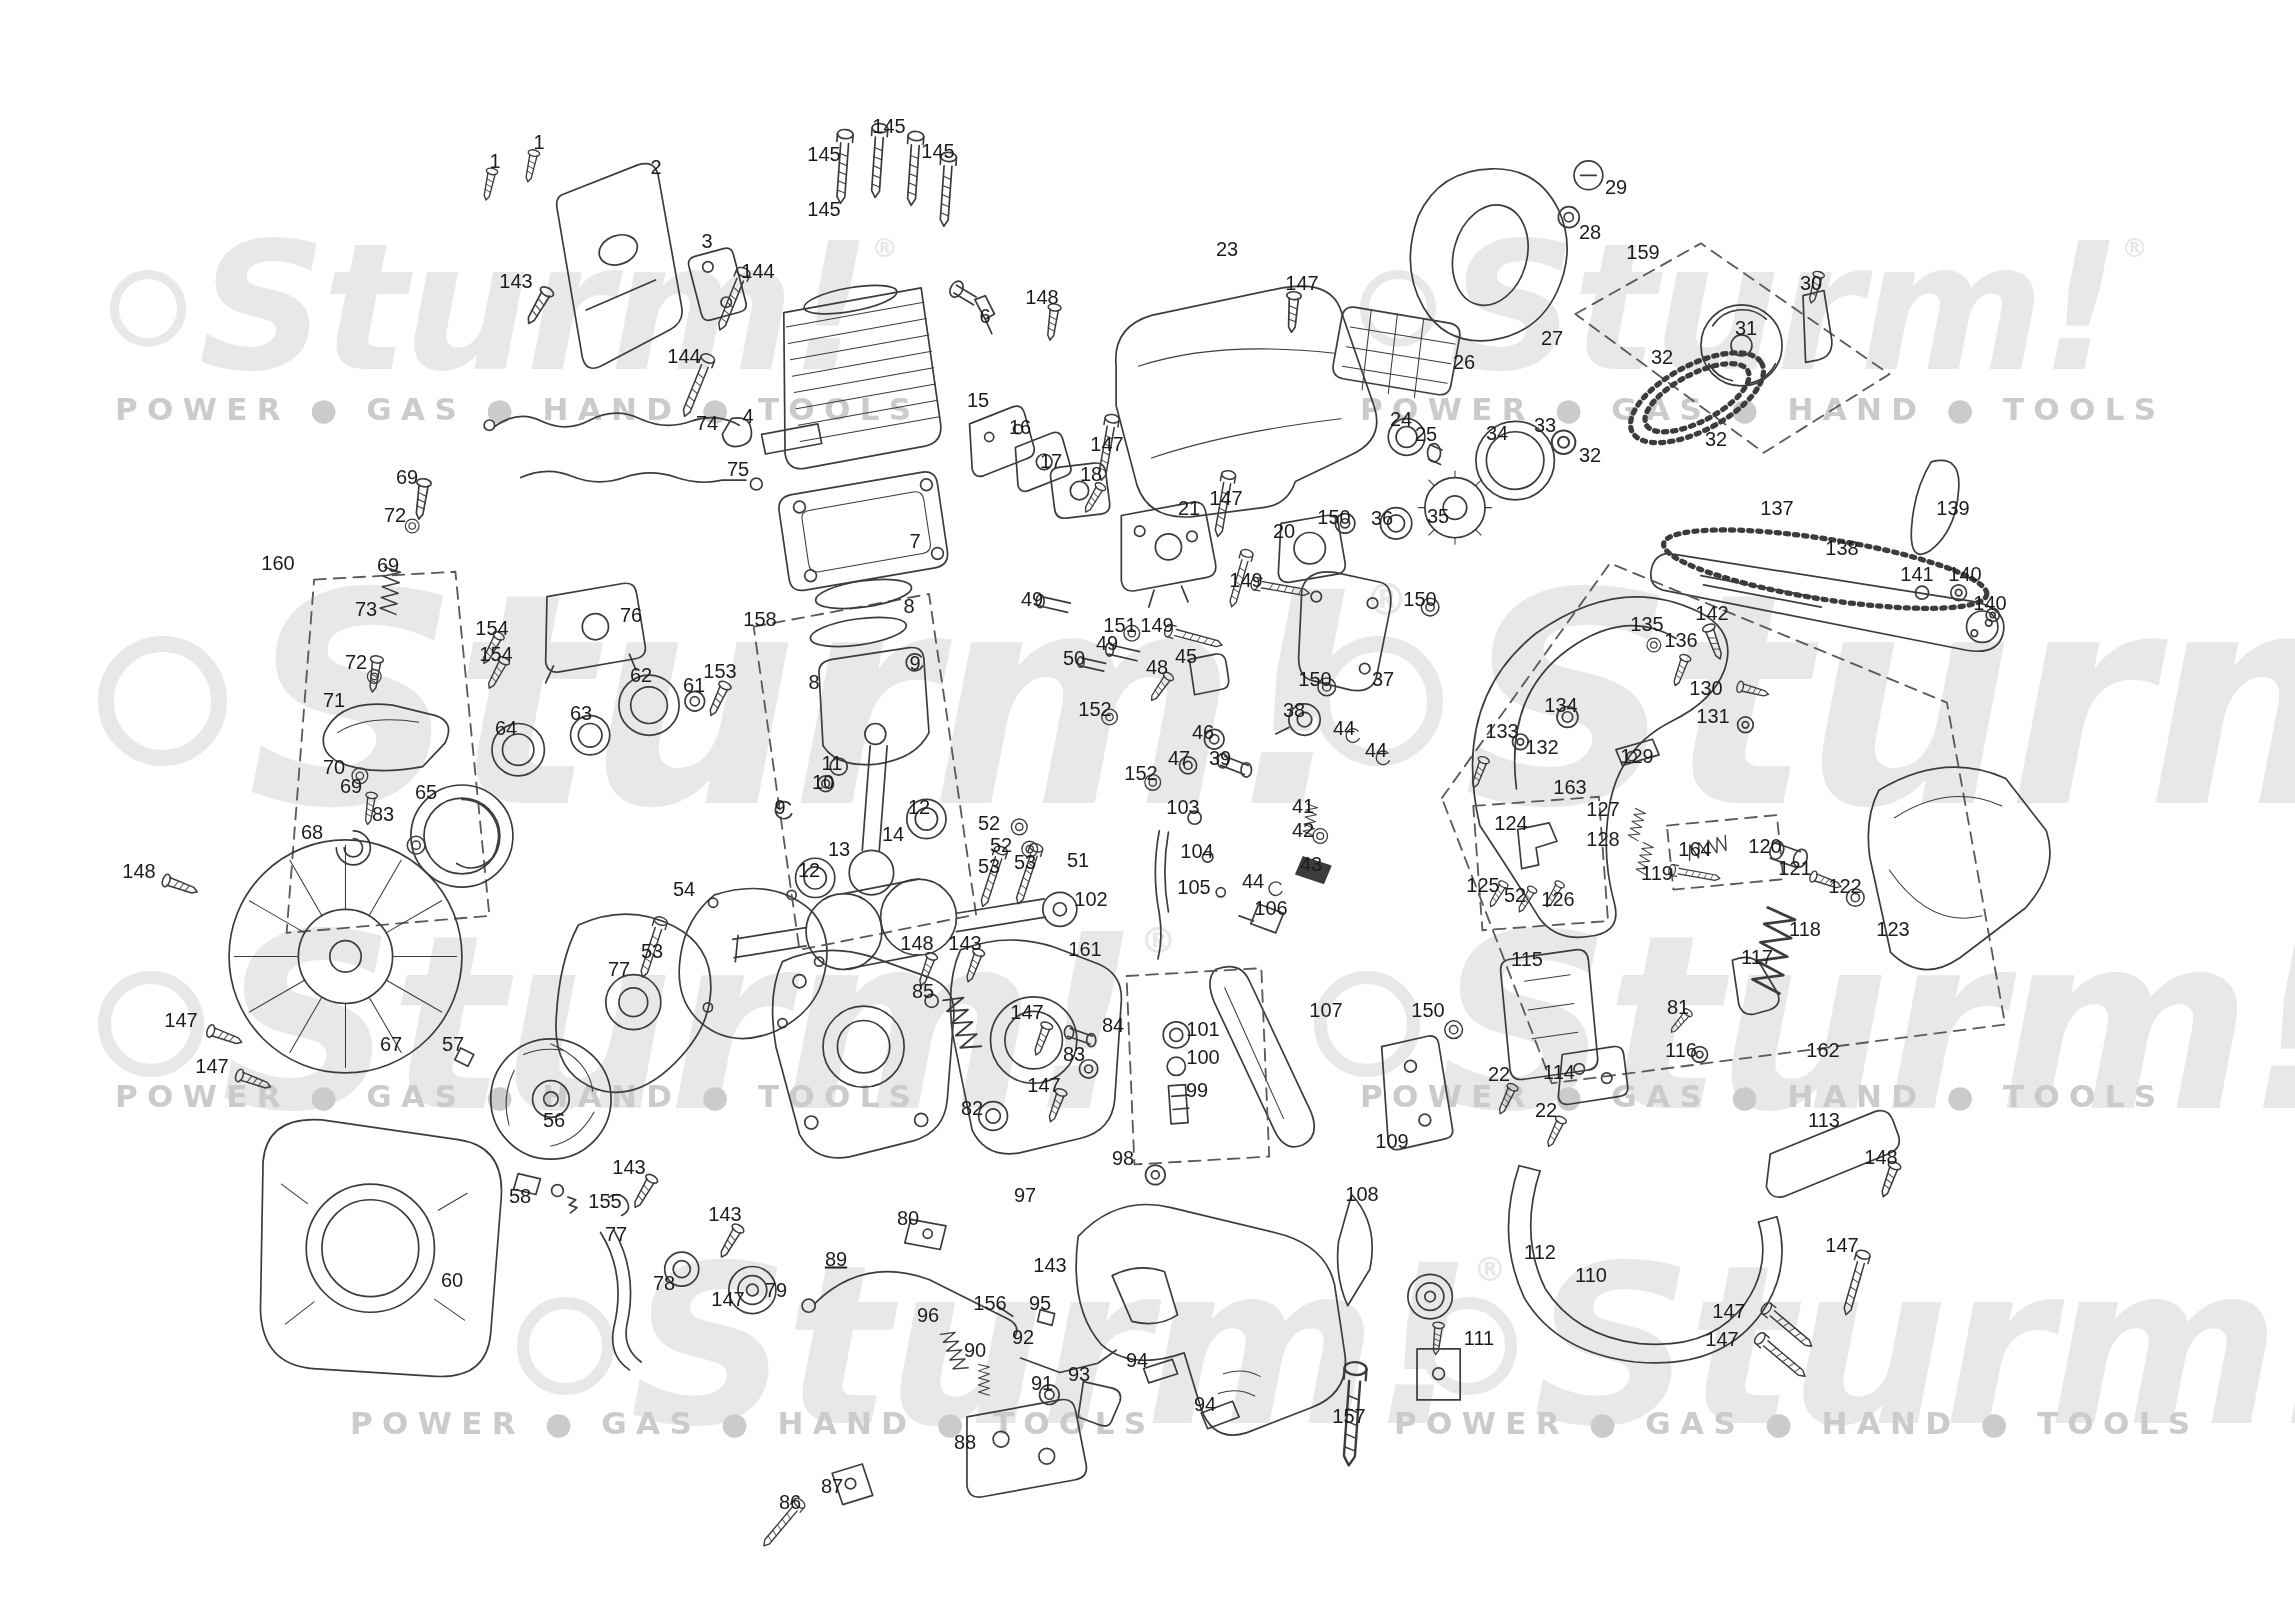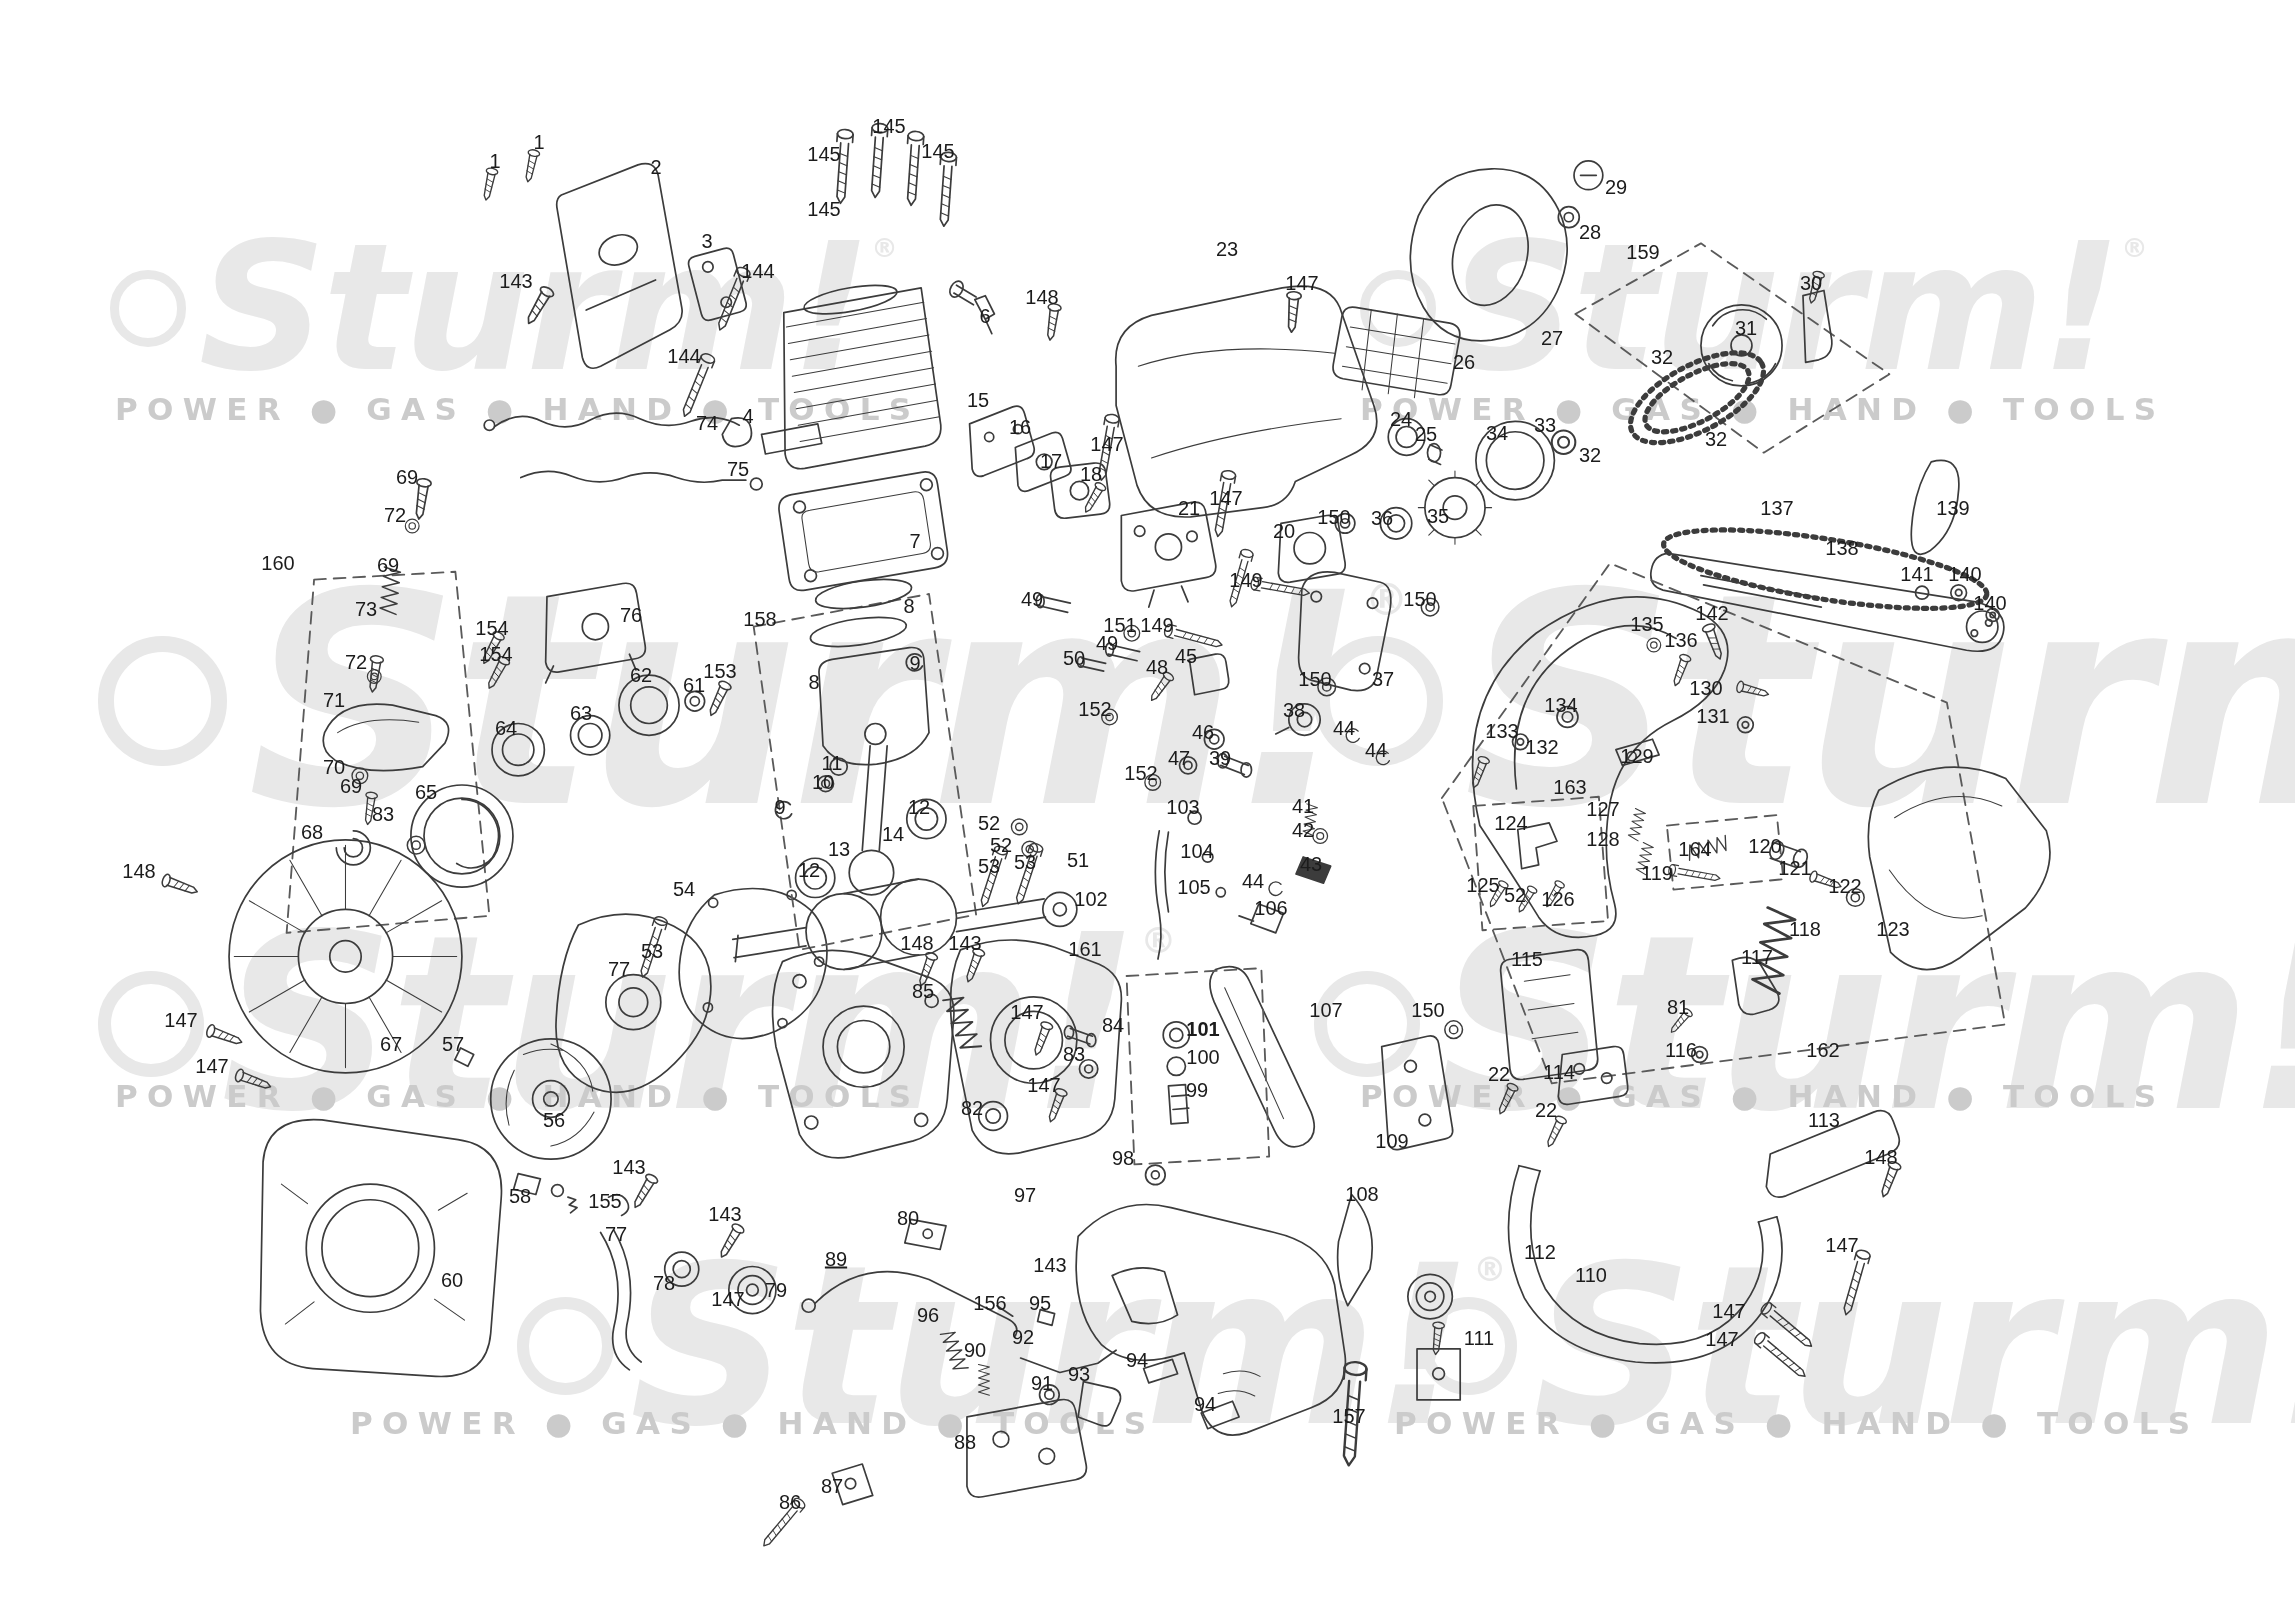--- a/index.html
+++ b/index.html
@@ -577,21 +577,21 @@
       <span class="plabel" style="left: 1540px; top: 1252px;">112</span>
       <span class="plabel" style="left: 1545px; top: 1275px; margin-left: 46px;">110</span>
       <span class="plabel" style="left: 1479px; top: 1338px;">111</span>
       <span class="plabel" style="left: 1729px; top: 1311px;">147</span>
       <span class="plabel" style="left: 1722px; top: 1339px;">147</span>
       <span class="plabel" style="left: 1349px; top: 1416px;">157</span>
       <span class="plabel" style="left: 1362px; top: 1194px;">108</span>
       <span class="plabel" style="left: 1392px; top: 1141px;">109</span>
       <span class="plabel" style="left: 1428px; top: 1010px;">150</span>
       <span class="plabel" style="left: 1326px; top: 1010px;">107</span>
-      <span class="plabel" style="left: 1203px; top: 1029px; font-weight: bold;">101</span>
+      <span class="plabel" style="left: 1203px; top: 1029px;">101</span>
       <span class="plabel" style="left: 1203px; top: 1057px;">100</span>
       <span class="plabel" style="left: 1197px; top: 1090px;">99</span>
       <span class="plabel" style="left: 1123px; top: 1158px;">98</span>
       <span class="plabel" style="left: 1025px; top: 1195px;">97</span>
       <span class="plabel" style="left: 928px; top: 1315px;">96</span>
       <span class="plabel" style="left: 990px; top: 1303px;">156</span>
       <span class="plabel" style="left: 1040px; top: 1303px;">95</span>
       <span class="plabel" style="left: 1050px; top: 1265px;">143</span>
       <span class="plabel" style="left: 1023px; top: 1337px;">92</span>
       <span class="plabel" style="left: 975px; top: 1350px;">90</span>

